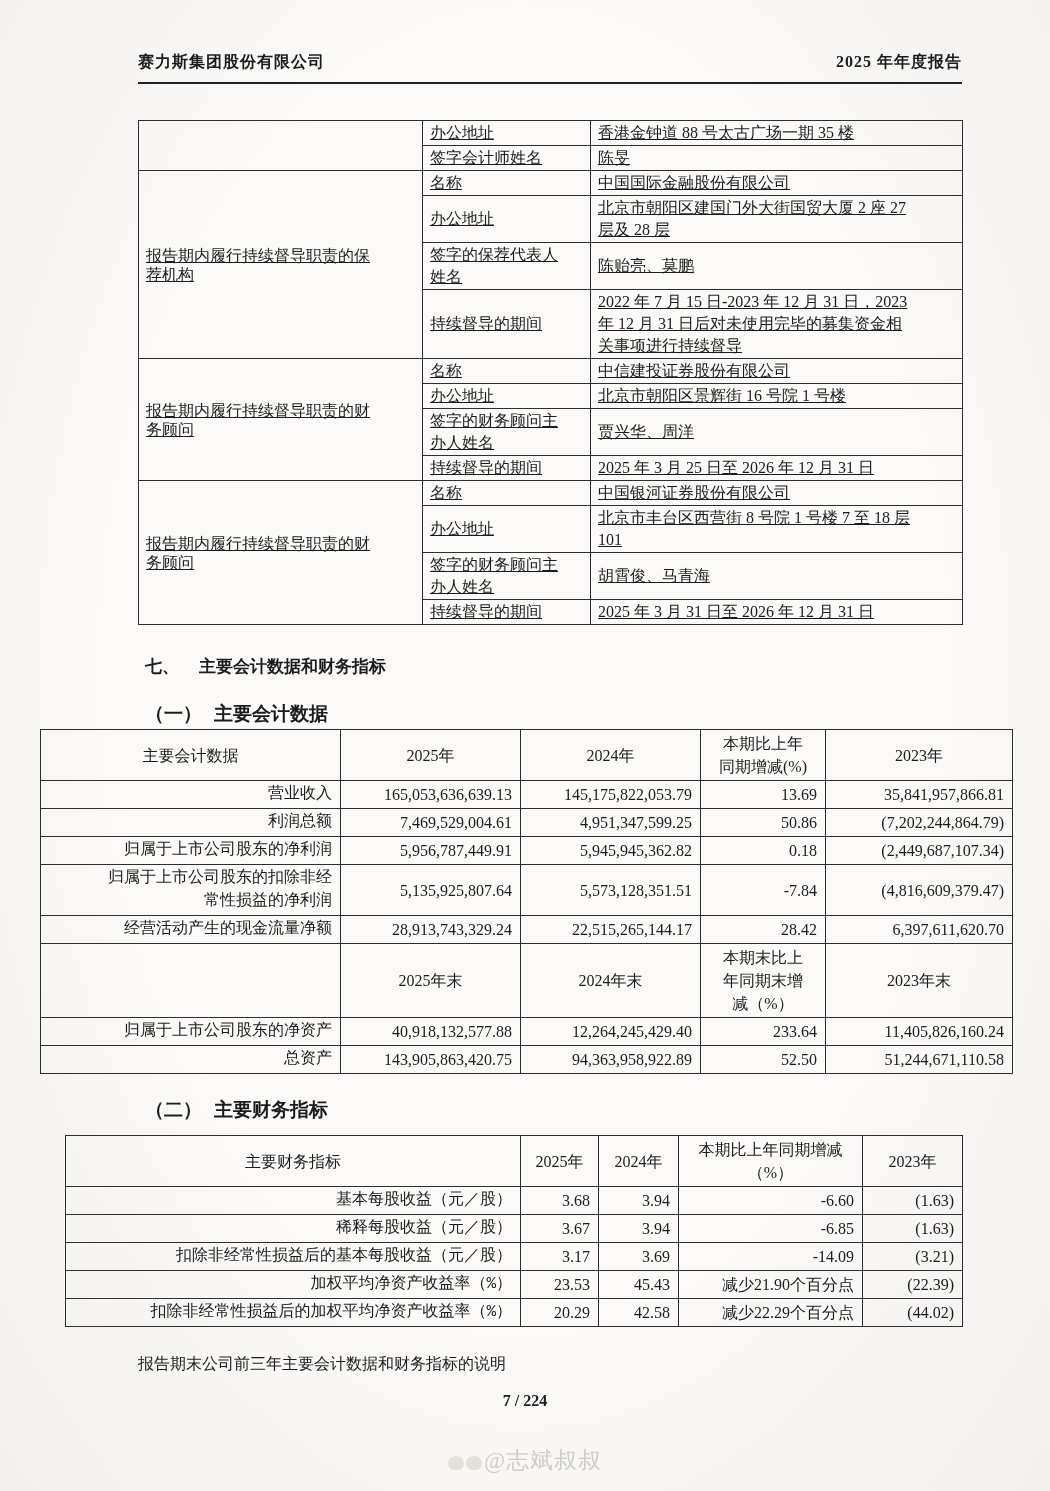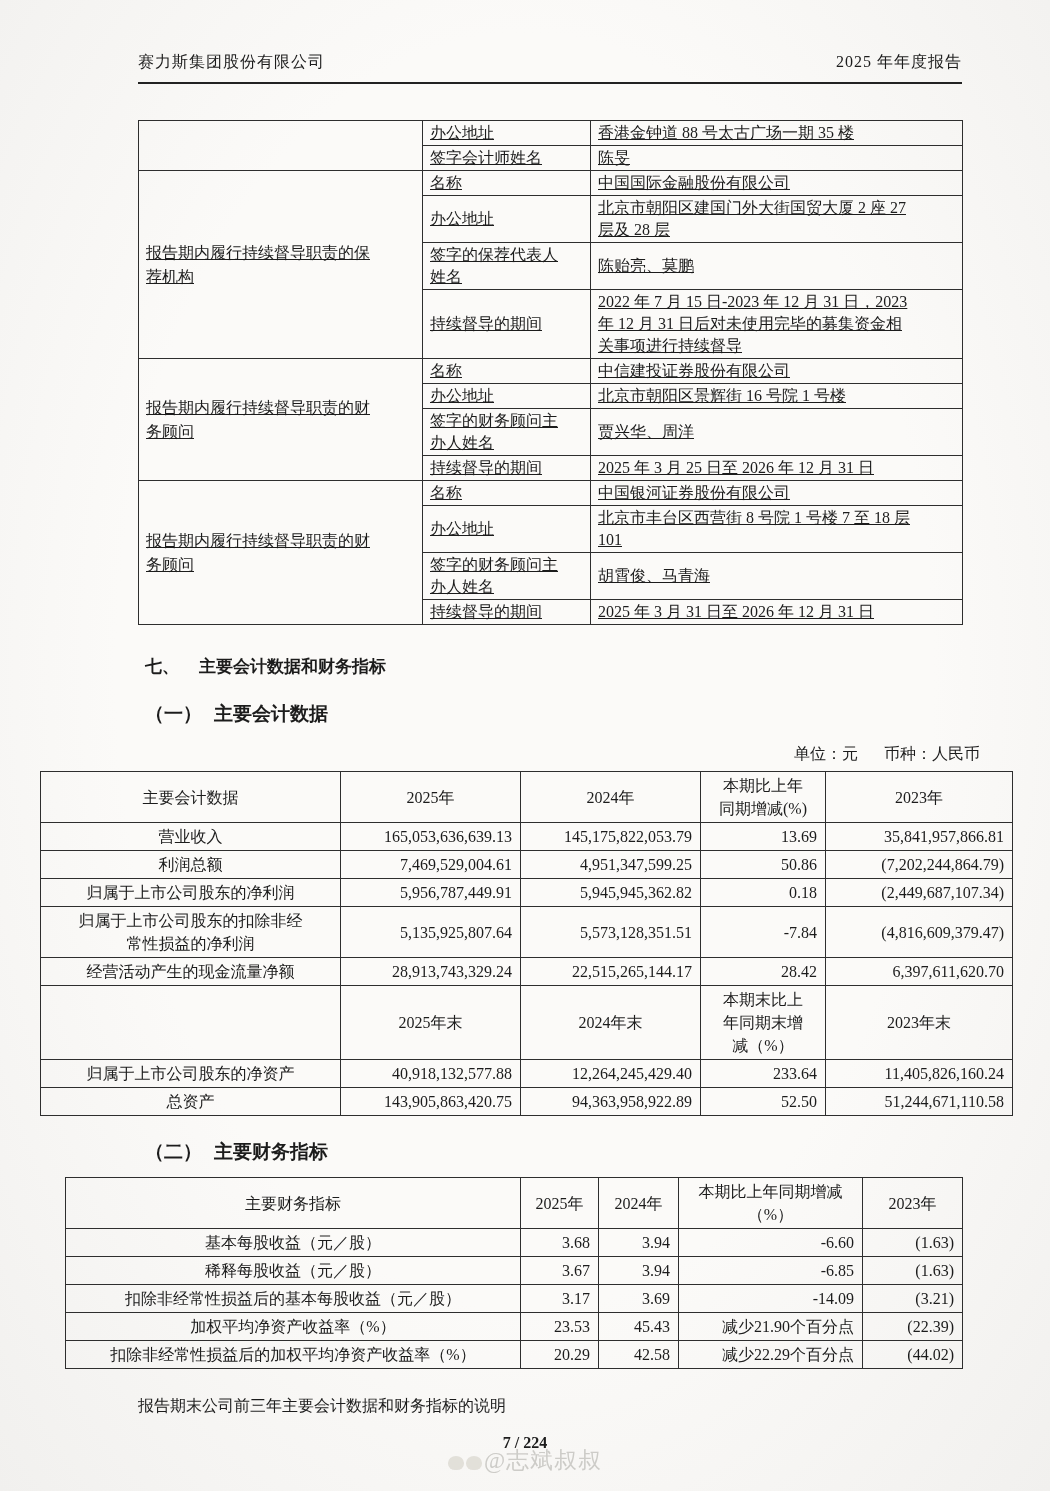--- a/index.html
+++ b/index.html
@@ -5,40 +5,40 @@
   html,body{margin:0;padding:0;background:#e9e8e6;}
   .doc{
     width:1050px;height:1491px;position:relative;overflow:hidden;
     background:radial-gradient(ellipse at 50% 45%, #fbfaf8 55%, #f1f0ee 100%);
     color:#1c1c1c;
     font-family:"Liberation Serif","DejaVu Serif",serif;
     font-size:16px;
   }
   
   .hdr{margin:0 88px 0 138px;padding-top:52px;border-bottom:2px solid #222;}
-  .hdr-row{display:flex;justify-content:space-between;align-items:flex-end;padding-bottom:9px;font-size:16px;font-weight:400;letter-spacing:1px;}
+  .hdr-row{display:flex;justify-content:space-between;align-items:flex-end;padding-bottom:9px;font-size:16px;font-weight:700;letter-spacing:1px;}
   
   table{border-collapse:collapse;table-layout:fixed;}
   .sup{margin:36px 0 0 138px;width:824px;text-decoration:underline;}
   .sup td{border:1px solid #2e2e2e;padding:1px 7px;line-height:22px;vertical-align:middle;white-space:pre-line;word-break:break-all;}
-  .sup .glabel{line-height:24px;}
+  .sup .glabel{line-height:19px;}
   
   .h7{font-weight:bold;font-size:17px;margin:30px 0 0 145px;}
   .h7 .n{margin-right:20px;}
   .hsub{font-weight:bold;font-size:19px;margin:23px 0 0 145px;}
   .hsub .n{margin-right:12px;}
   .unit{width:972px;margin:17px 0 6px 40px;text-align:right;padding-right:32px;box-sizing:border-box;}
   .unit .gap{display:inline-block;width:26px;}
   
   .acct{margin:2px 0 0 40px;width:972px;}
   .ind{margin:12px 0 0 65px;width:897px;}
   .acct td,.acct th,.ind td,.ind th{border:1px solid #2e2e2e;padding:2px 8px;line-height:23px;vertical-align:middle;font-weight:normal;}
   .thc{text-align:center;white-space:pre-line;}
   .num{text-align:right;}
-  .lblcell{text-align:center;white-space:pre-line;}
+  .lblcell{text-align:right;white-space:pre-line;font-family:Liberation Mono, monospace;}
   
   .footnote{margin:27px 0 0 138px;}
   .pageno{text-align:center;font-weight:bold;margin-top:17px;font-size:16px;}
   .watermark{position:absolute;left:0;right:0;bottom:15px;text-align:center;color:#cdccc8;font-size:23px;letter-spacing:1px;}
   .chick{display:inline-block;width:16px;height:14px;border-radius:50% 50% 45% 45%;background:#dcd9d2;margin:0 2px 0 0;vertical-align:middle;opacity:.8;}
 </style>
 </head>
 <body>
 
 <div class="doc">
@@ -133,23 +133,20 @@
     </tbody>
   </table>
 
   <div class="h7">
     <span class="n">七、</span><span>主要会计数据和财务指标</span>
   </div>
   <div class="hsub">
     <span class="n">（一）</span><span>主要会计数据</span>
   </div>
 
-  <div class="unit">
-    <span>单位：元</span><span class="gap"></span><span>币种：人民币</span>
-  </div>
 
   <table class="acct">
     <colgroup>
         <col style="width:300px">
         <col style="width:180px">
         <col style="width:180px">
         <col style="width:125px">
         <col style="width:187px">
       </colgroup>
     <tbody>

